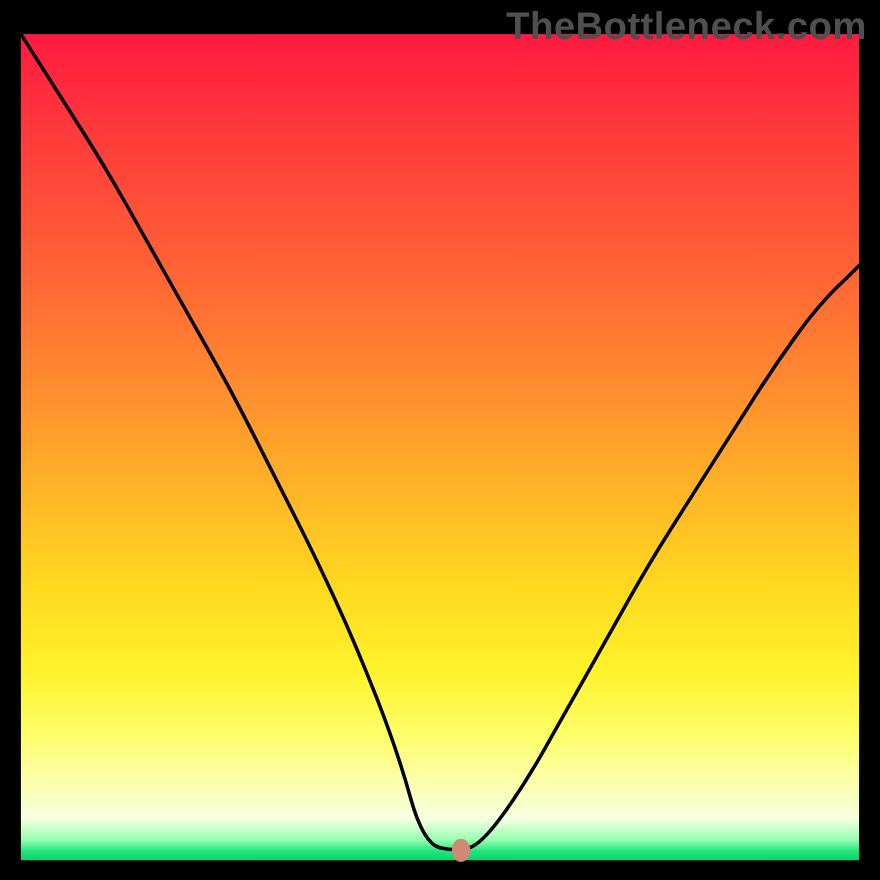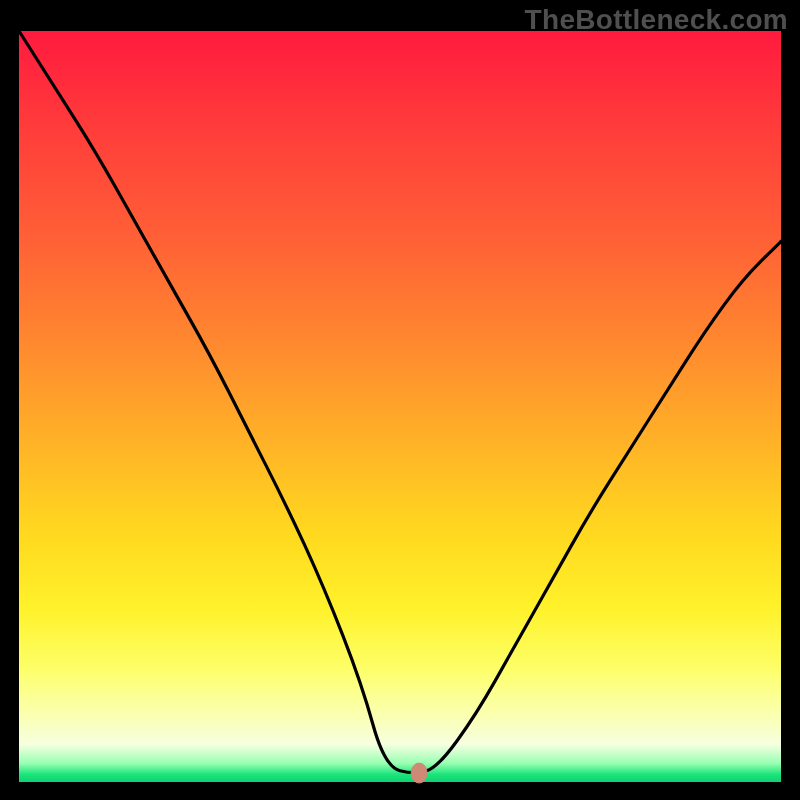--- a/index.html
+++ b/index.html
@@ -15,21 +15,21 @@
     position: relative;
     width: 800px;
     height: 800px;
     background: #000;
   }
   .watermark {
     position: absolute;
     top: 4px;
     right: 12px;
     color: #4f4f4f;
-    font-size: 28px;
+    font-size: 35px;
     font-weight: bold;
     letter-spacing: 0.3px;
     z-index: 10;
     user-select: none;
   }
   .plot-area {
     position: absolute;
     left: 19px;
     top: 31px;
     width: 762px;

